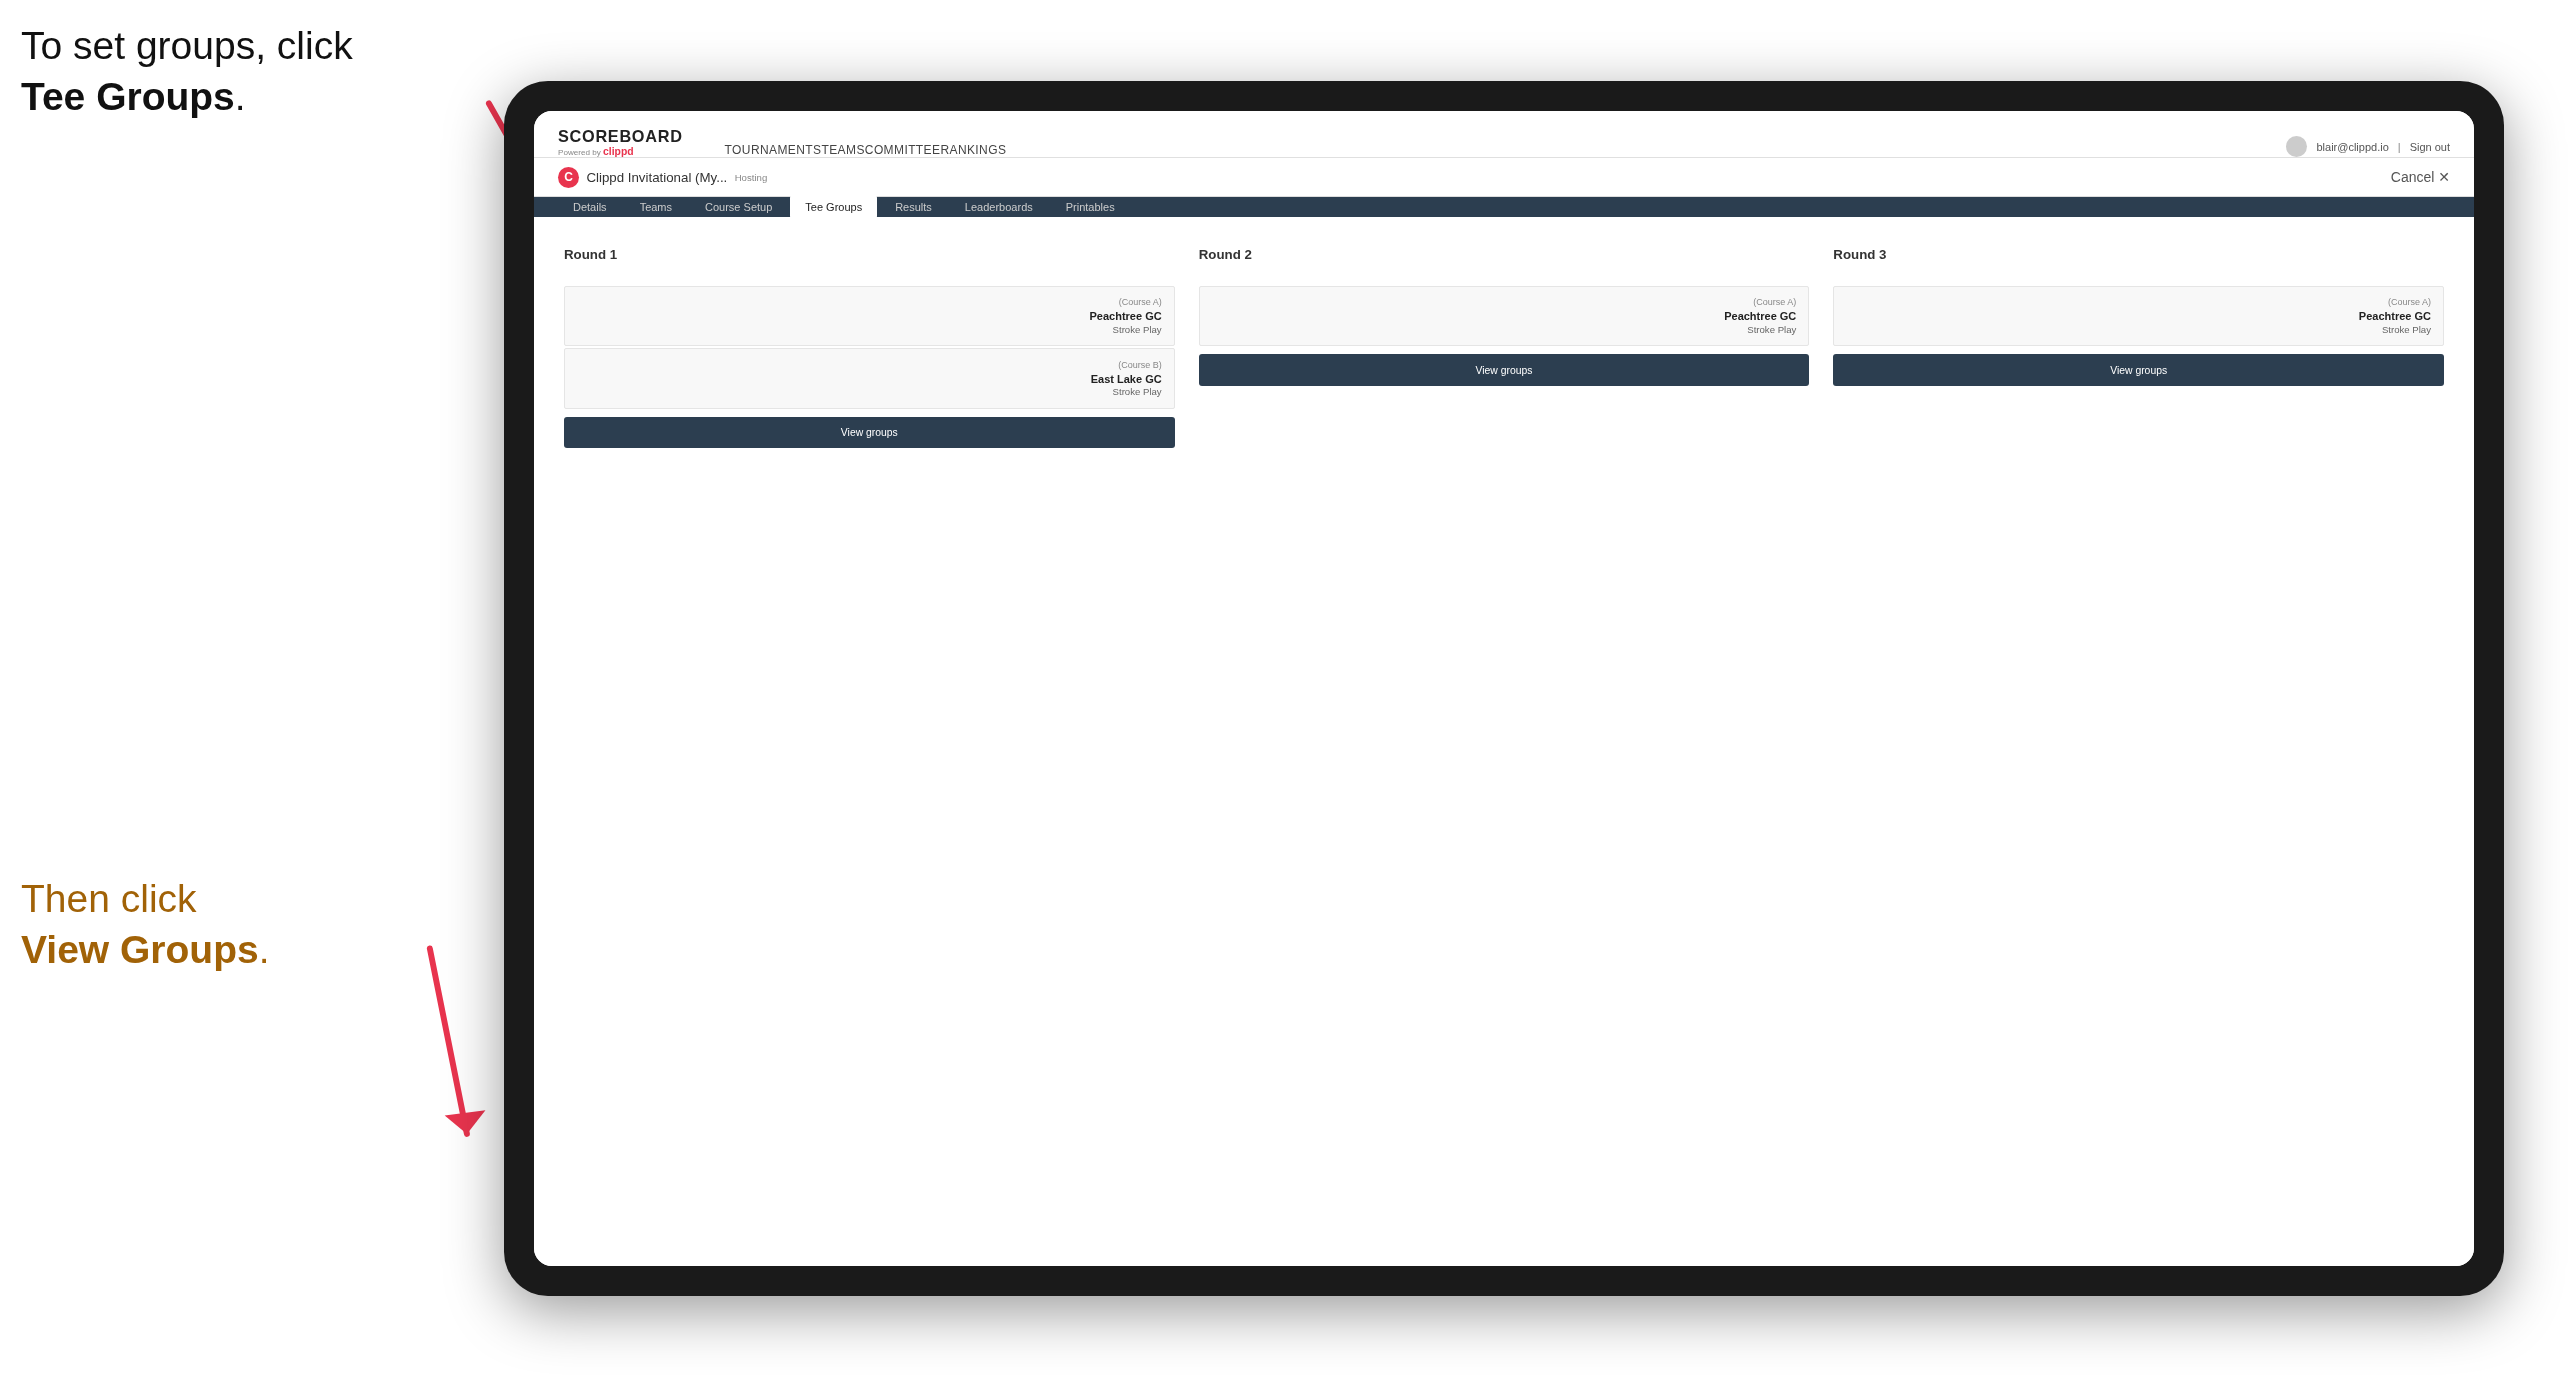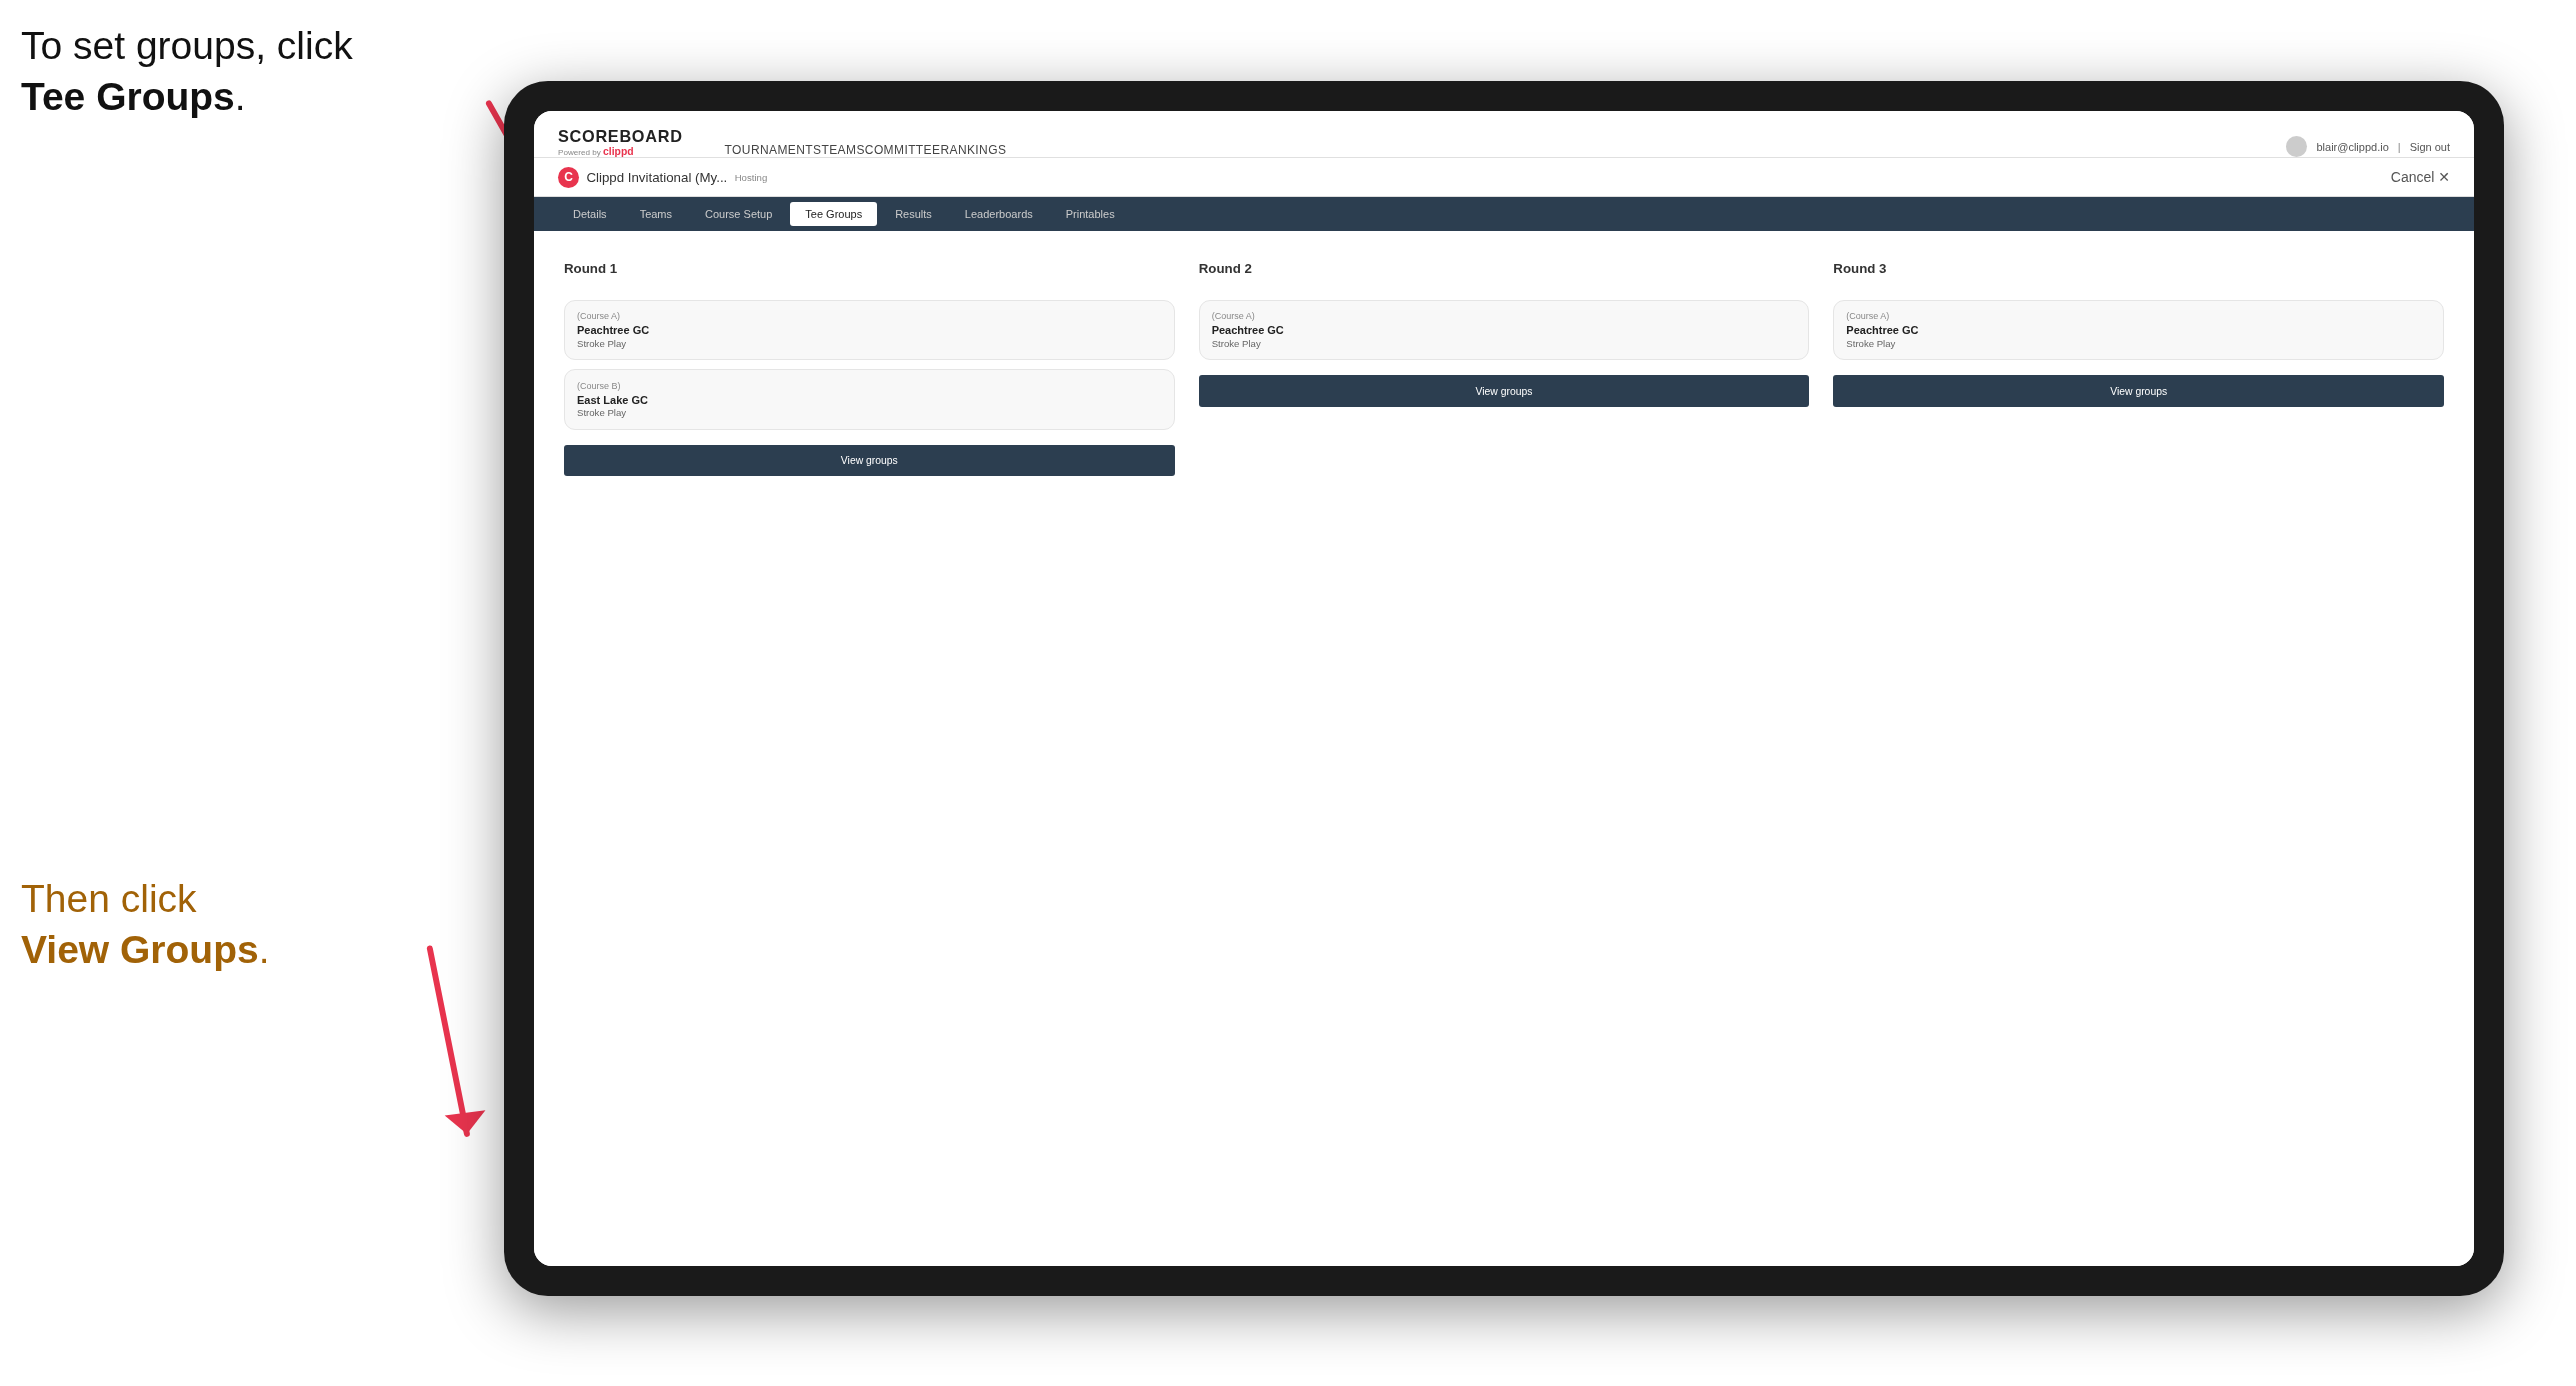--- a/index.html
+++ b/index.html
@@ -162,21 +162,21 @@
     .cancel-btn {
       font-size: 14px;
       color: #555;
       cursor: pointer;
     }
 
     
     .sub-nav {
       background: #2c3e50;
       padding: 0 24px;
-      height: 34px;
+      height: 20px;
       display: flex;
       align-items: center;
       gap: 3px;
       flex-shrink: 0;
     }
 
     .sub-nav-item {
       padding: 6px 15px;
       font-size: 11px;
       color: #ccc;
@@ -208,23 +208,24 @@
     .round-column h3 {
       font-size: 13.3px;
       font-weight: 600;
       color: #333;
       margin-bottom: 24px;
     }
 
     .course-card {
       background: #f8f8f8;
       border: 0.7px solid #e5e5e5;
-      border-radius: 11px;
+      border-radius: 2px;
       padding: 10.4px 12px;
-      margin-bottom: 9px;
+      margin-bottom: 2px;
+      text-align: right;
     }
 
     .course-label {
       font-size: 9px;
       color: #888;
       margin-bottom: 3px;
     }
 
     .course-name {
       font-size: 11px;

